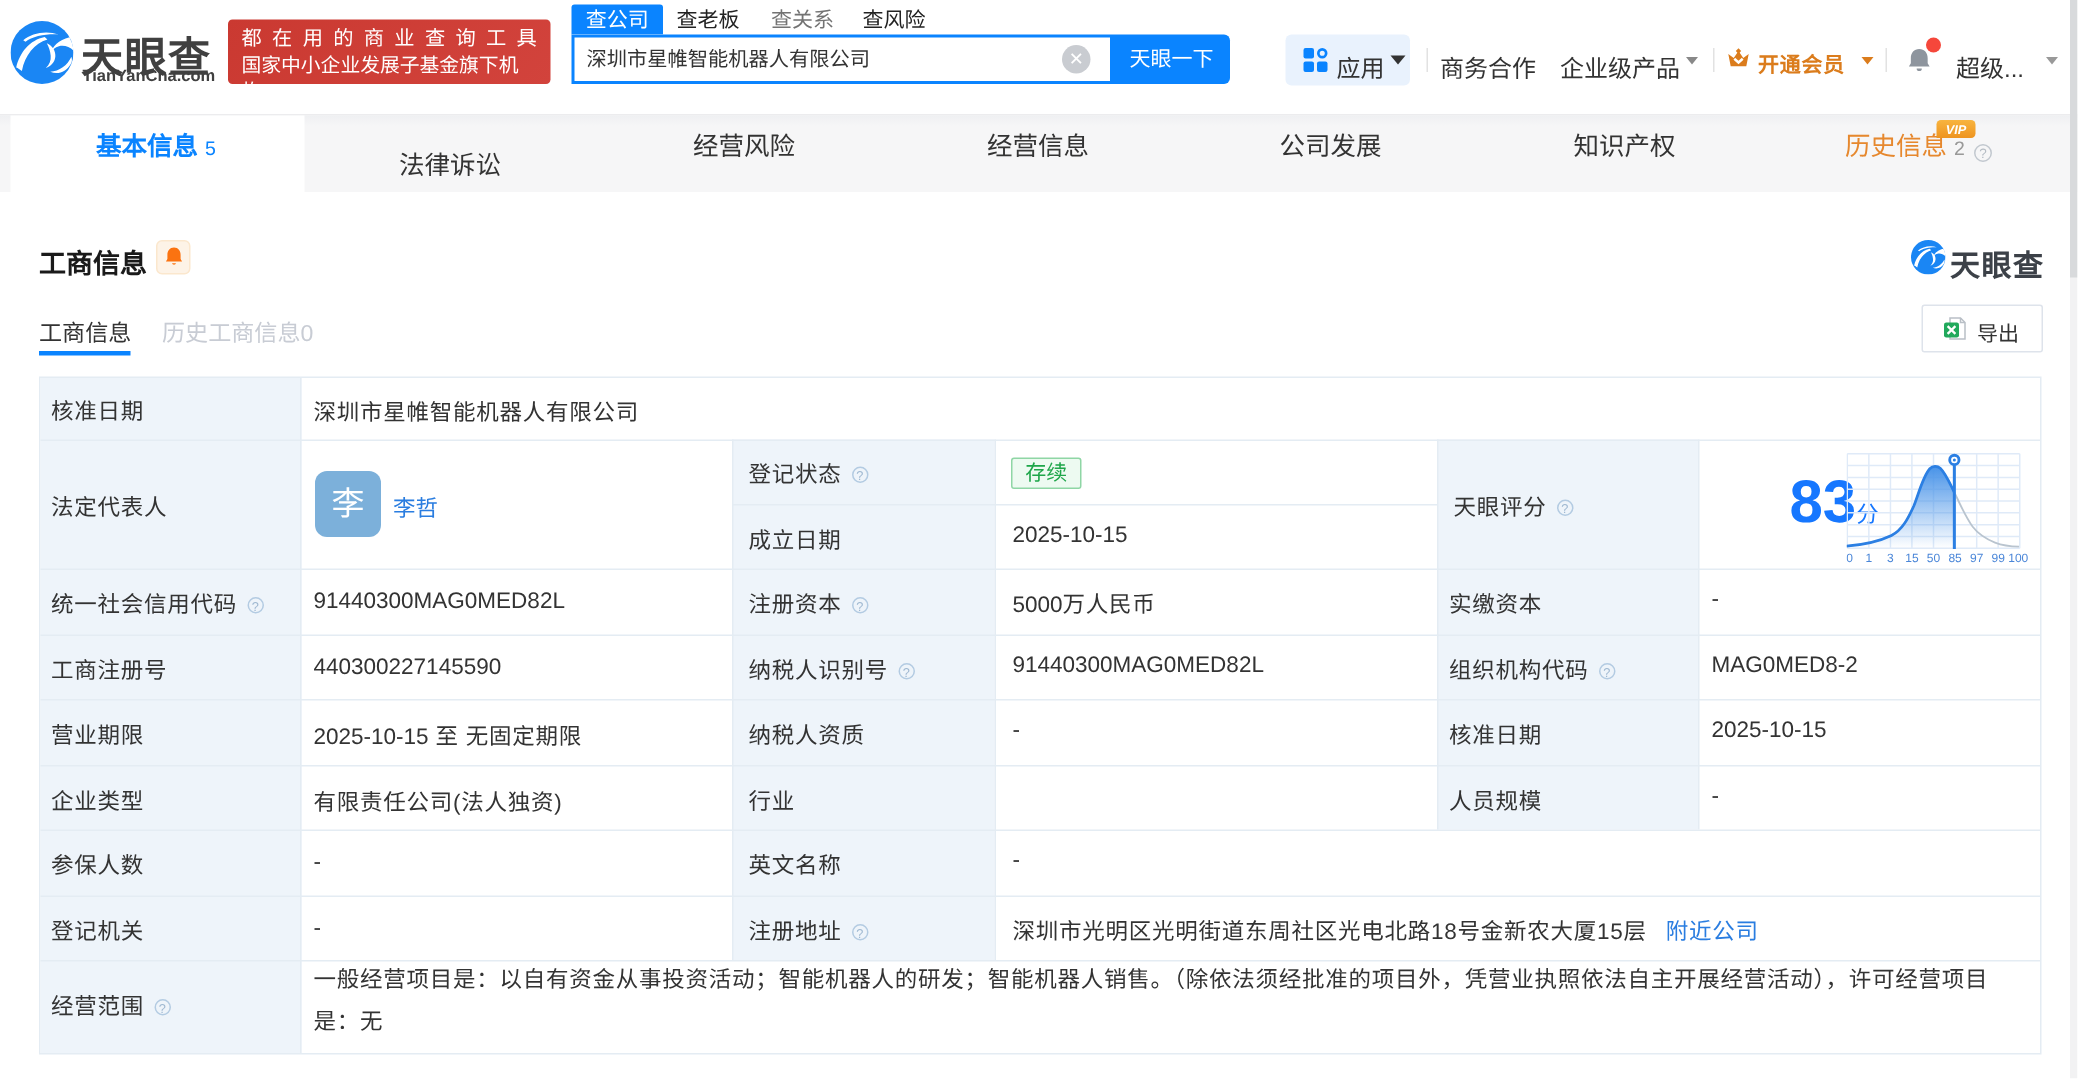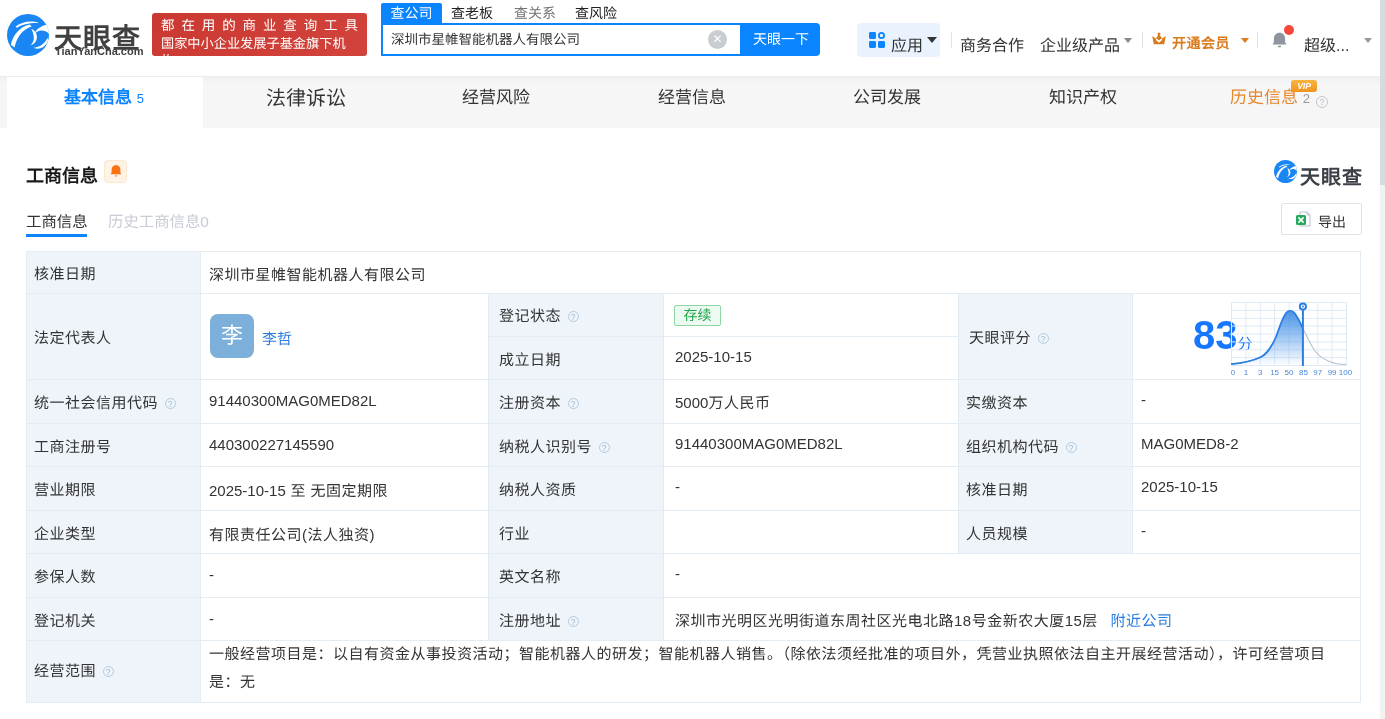--- a/index.html
+++ b/index.html
@@ -89,21 +89,21 @@
       <path d="M9 17 a2 2 0 0 0 4 0 Z" fill="#8e959e"></path>
     </svg>
     <div class="abs" style="left:1284px;top:25px;width:10px;height:10px;border-radius:50%;background:#f5473b;"></div>
     <div class="abs" style="left:1304px;top:32px;font-size:16px;color:#333;">超级...</div>
     <div class="abs" style="left:1364px;top:38px;width:0;height:0;border:4.5px solid transparent;border-top:5.5px solid #999;"></div>
   </div>
 
   <div class="abs" style="left:0;top:76px;width:1385px;height:52px;background:linear-gradient(180deg,#eff0f2 0,#f6f6f7 7px);border-top:1px solid #ececee;">
     <div class="abs" style="left:7px;top:0;width:196px;height:52px;background:#fff;"></div>
     <div class="abs" style="left:64px;top:0;height:52px;line-height:42px;font-size:17px;font-weight:bold;color:#0a84ff;">基本信息 <span style="font-weight:normal;font-size:13px;">5</span></div>
-    <div class="abs" style="left:266px;top:0;height:52px;line-height:42px;font-size:20px;color:#333;">法律诉讼</div>
+    <div class="abs" style="left:266px;top:13px;height:52px;line-height:42px;font-size:17px;color:#333;">法律诉讼</div>
     <div class="abs" style="left:462px;top:0;height:52px;line-height:42px;font-size:17px;color:#333;">经营风险</div>
     <div class="abs" style="left:658px;top:0;height:52px;line-height:42px;font-size:17px;color:#333;">经营信息</div>
     <div class="abs" style="left:853px;top:0;height:52px;line-height:42px;font-size:17px;color:#333;">公司发展</div>
     <div class="abs" style="left:1049px;top:0;height:52px;line-height:42px;font-size:17px;color:#333;">知识产权</div>
     <div class="abs" style="left:1230px;top:0;height:52px;line-height:42px;font-size:17px;color:#e6882e;">历史信息 <span style="color:#999;font-size:13px;">2</span></div>
     <div class="abs" style="left:1316px;top:19px;width:12px;height:12px;border:1px solid #c2c8cf;border-radius:50%;
       color:#b5bcc4;font-size:9px;line-height:11px;text-align:center;">?</div>
 
     <div class="abs" style="left:1291px;top:3px;width:26px;height:12px;border-radius:3px 3px 3px 0;
       background:linear-gradient(180deg,#f8b43f,#ee9420);color:#fff;font-size:8.5px;font-weight:bold;

